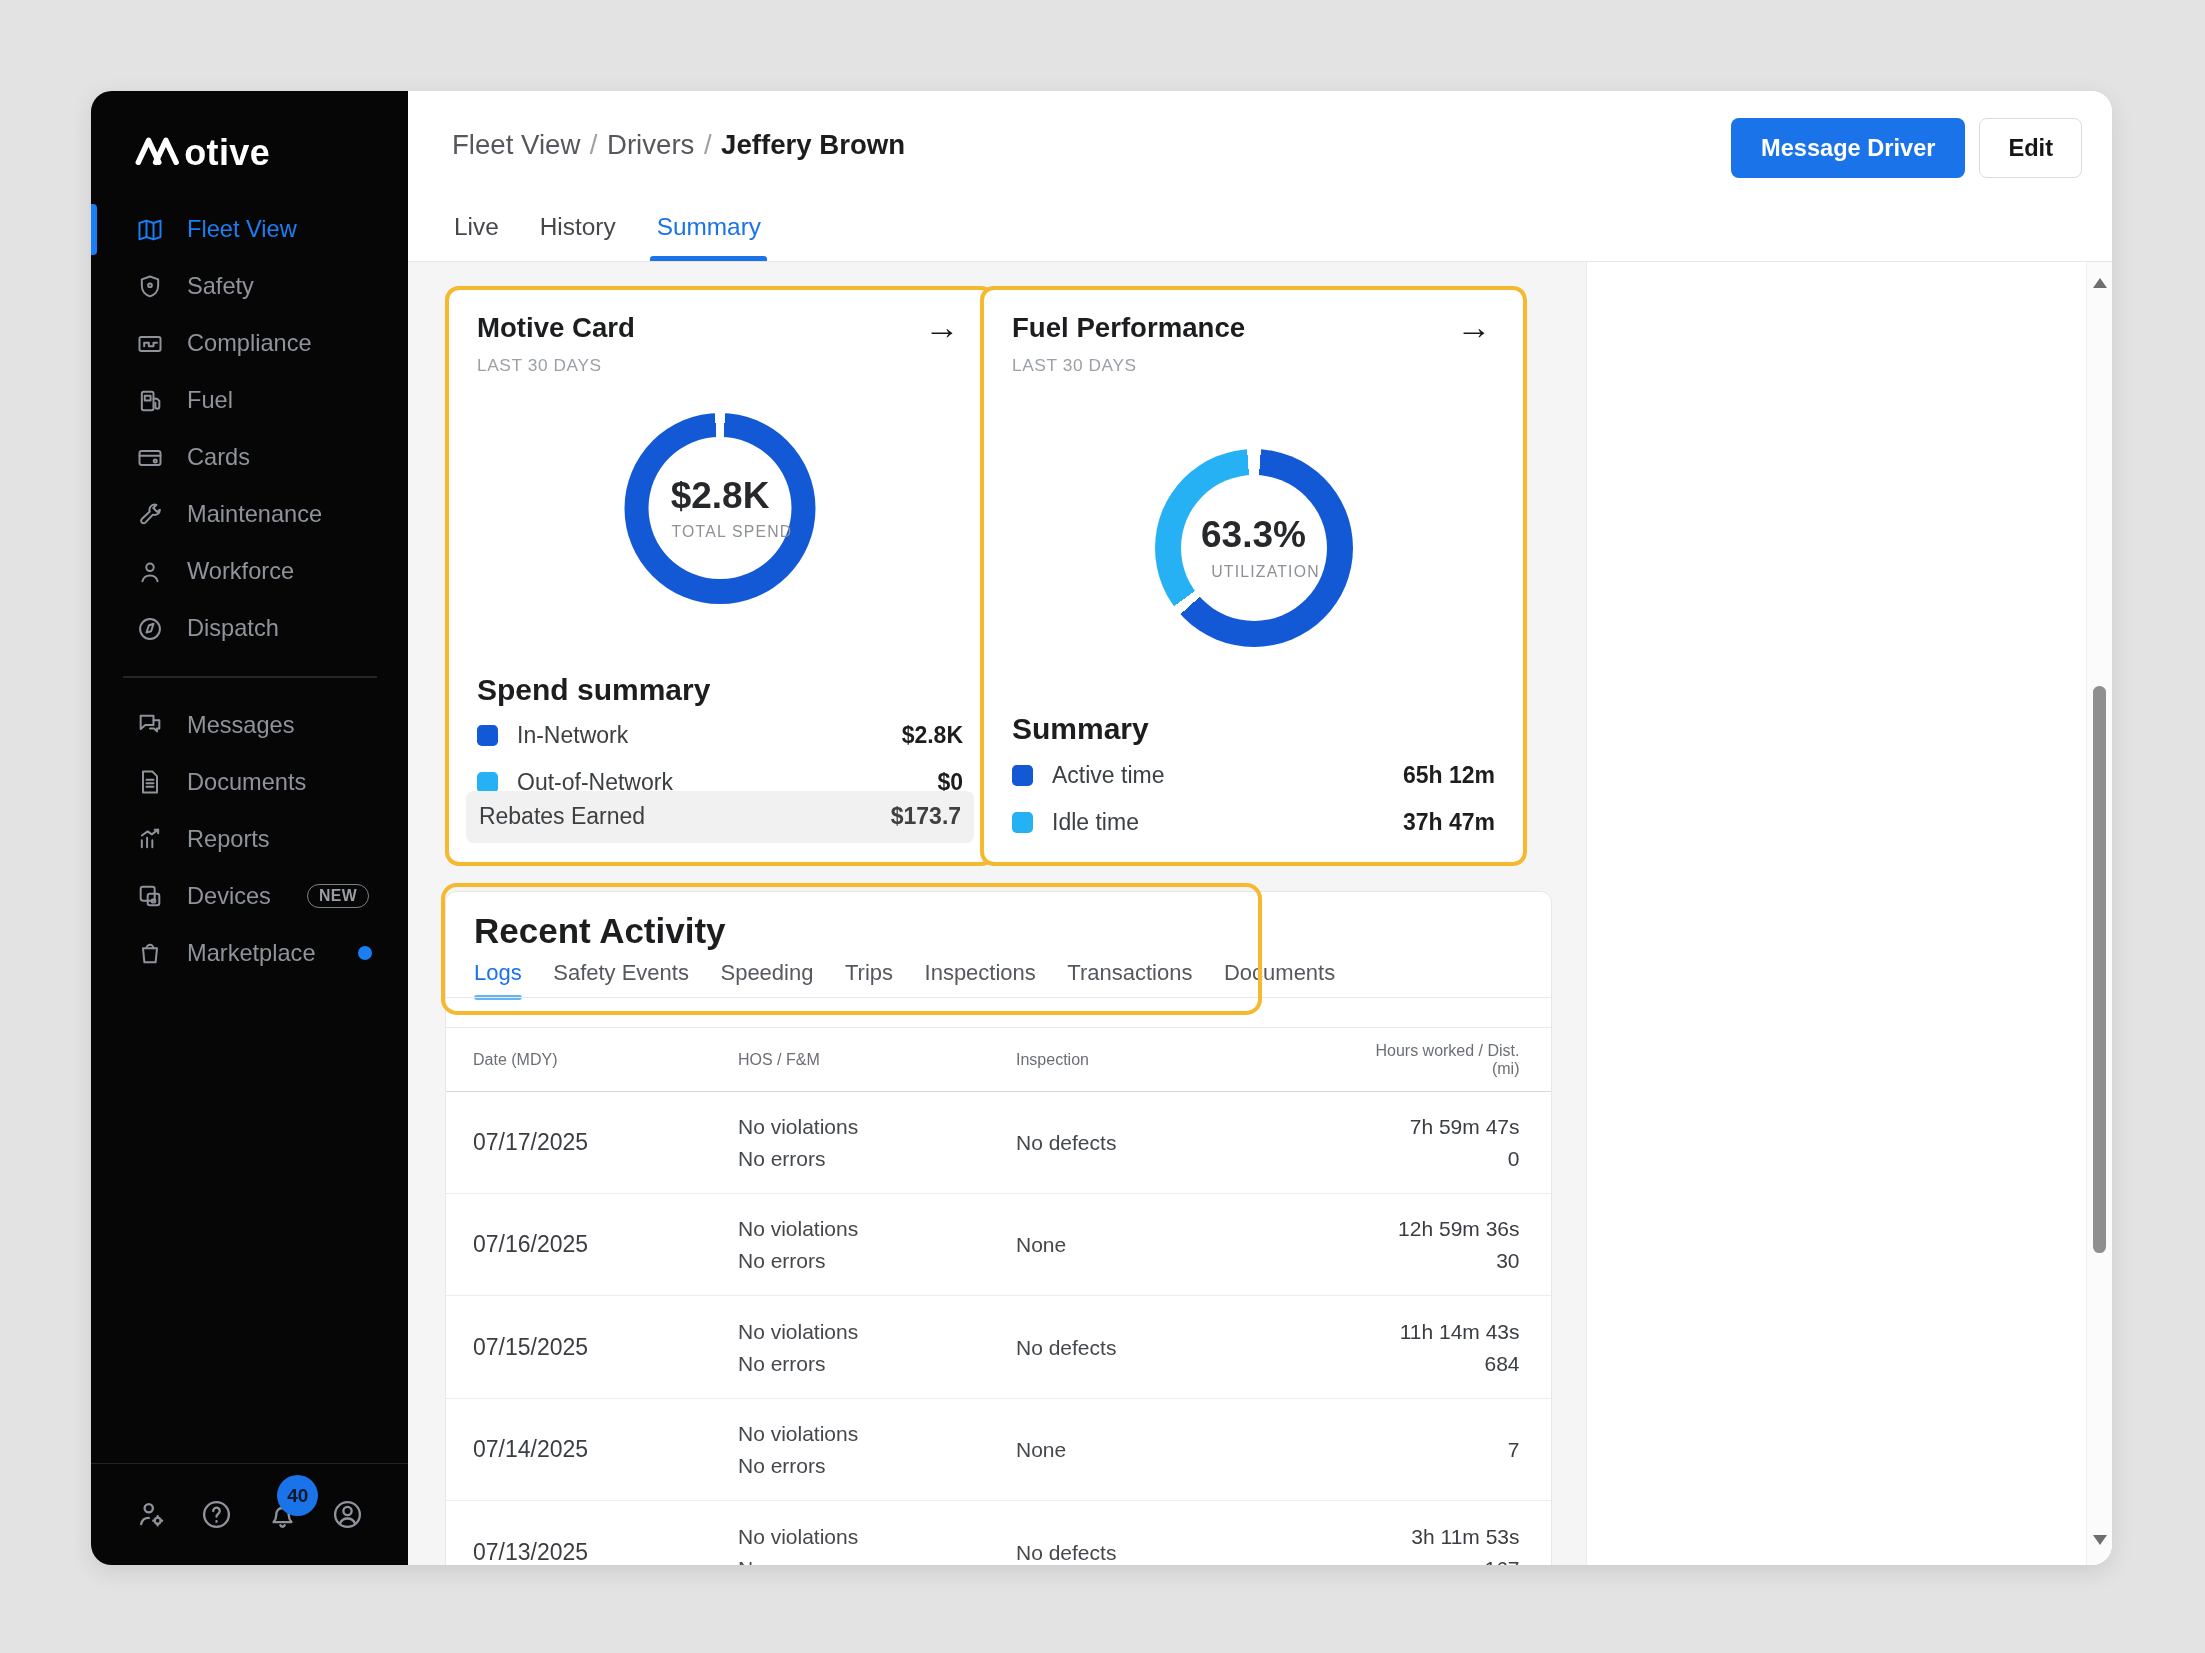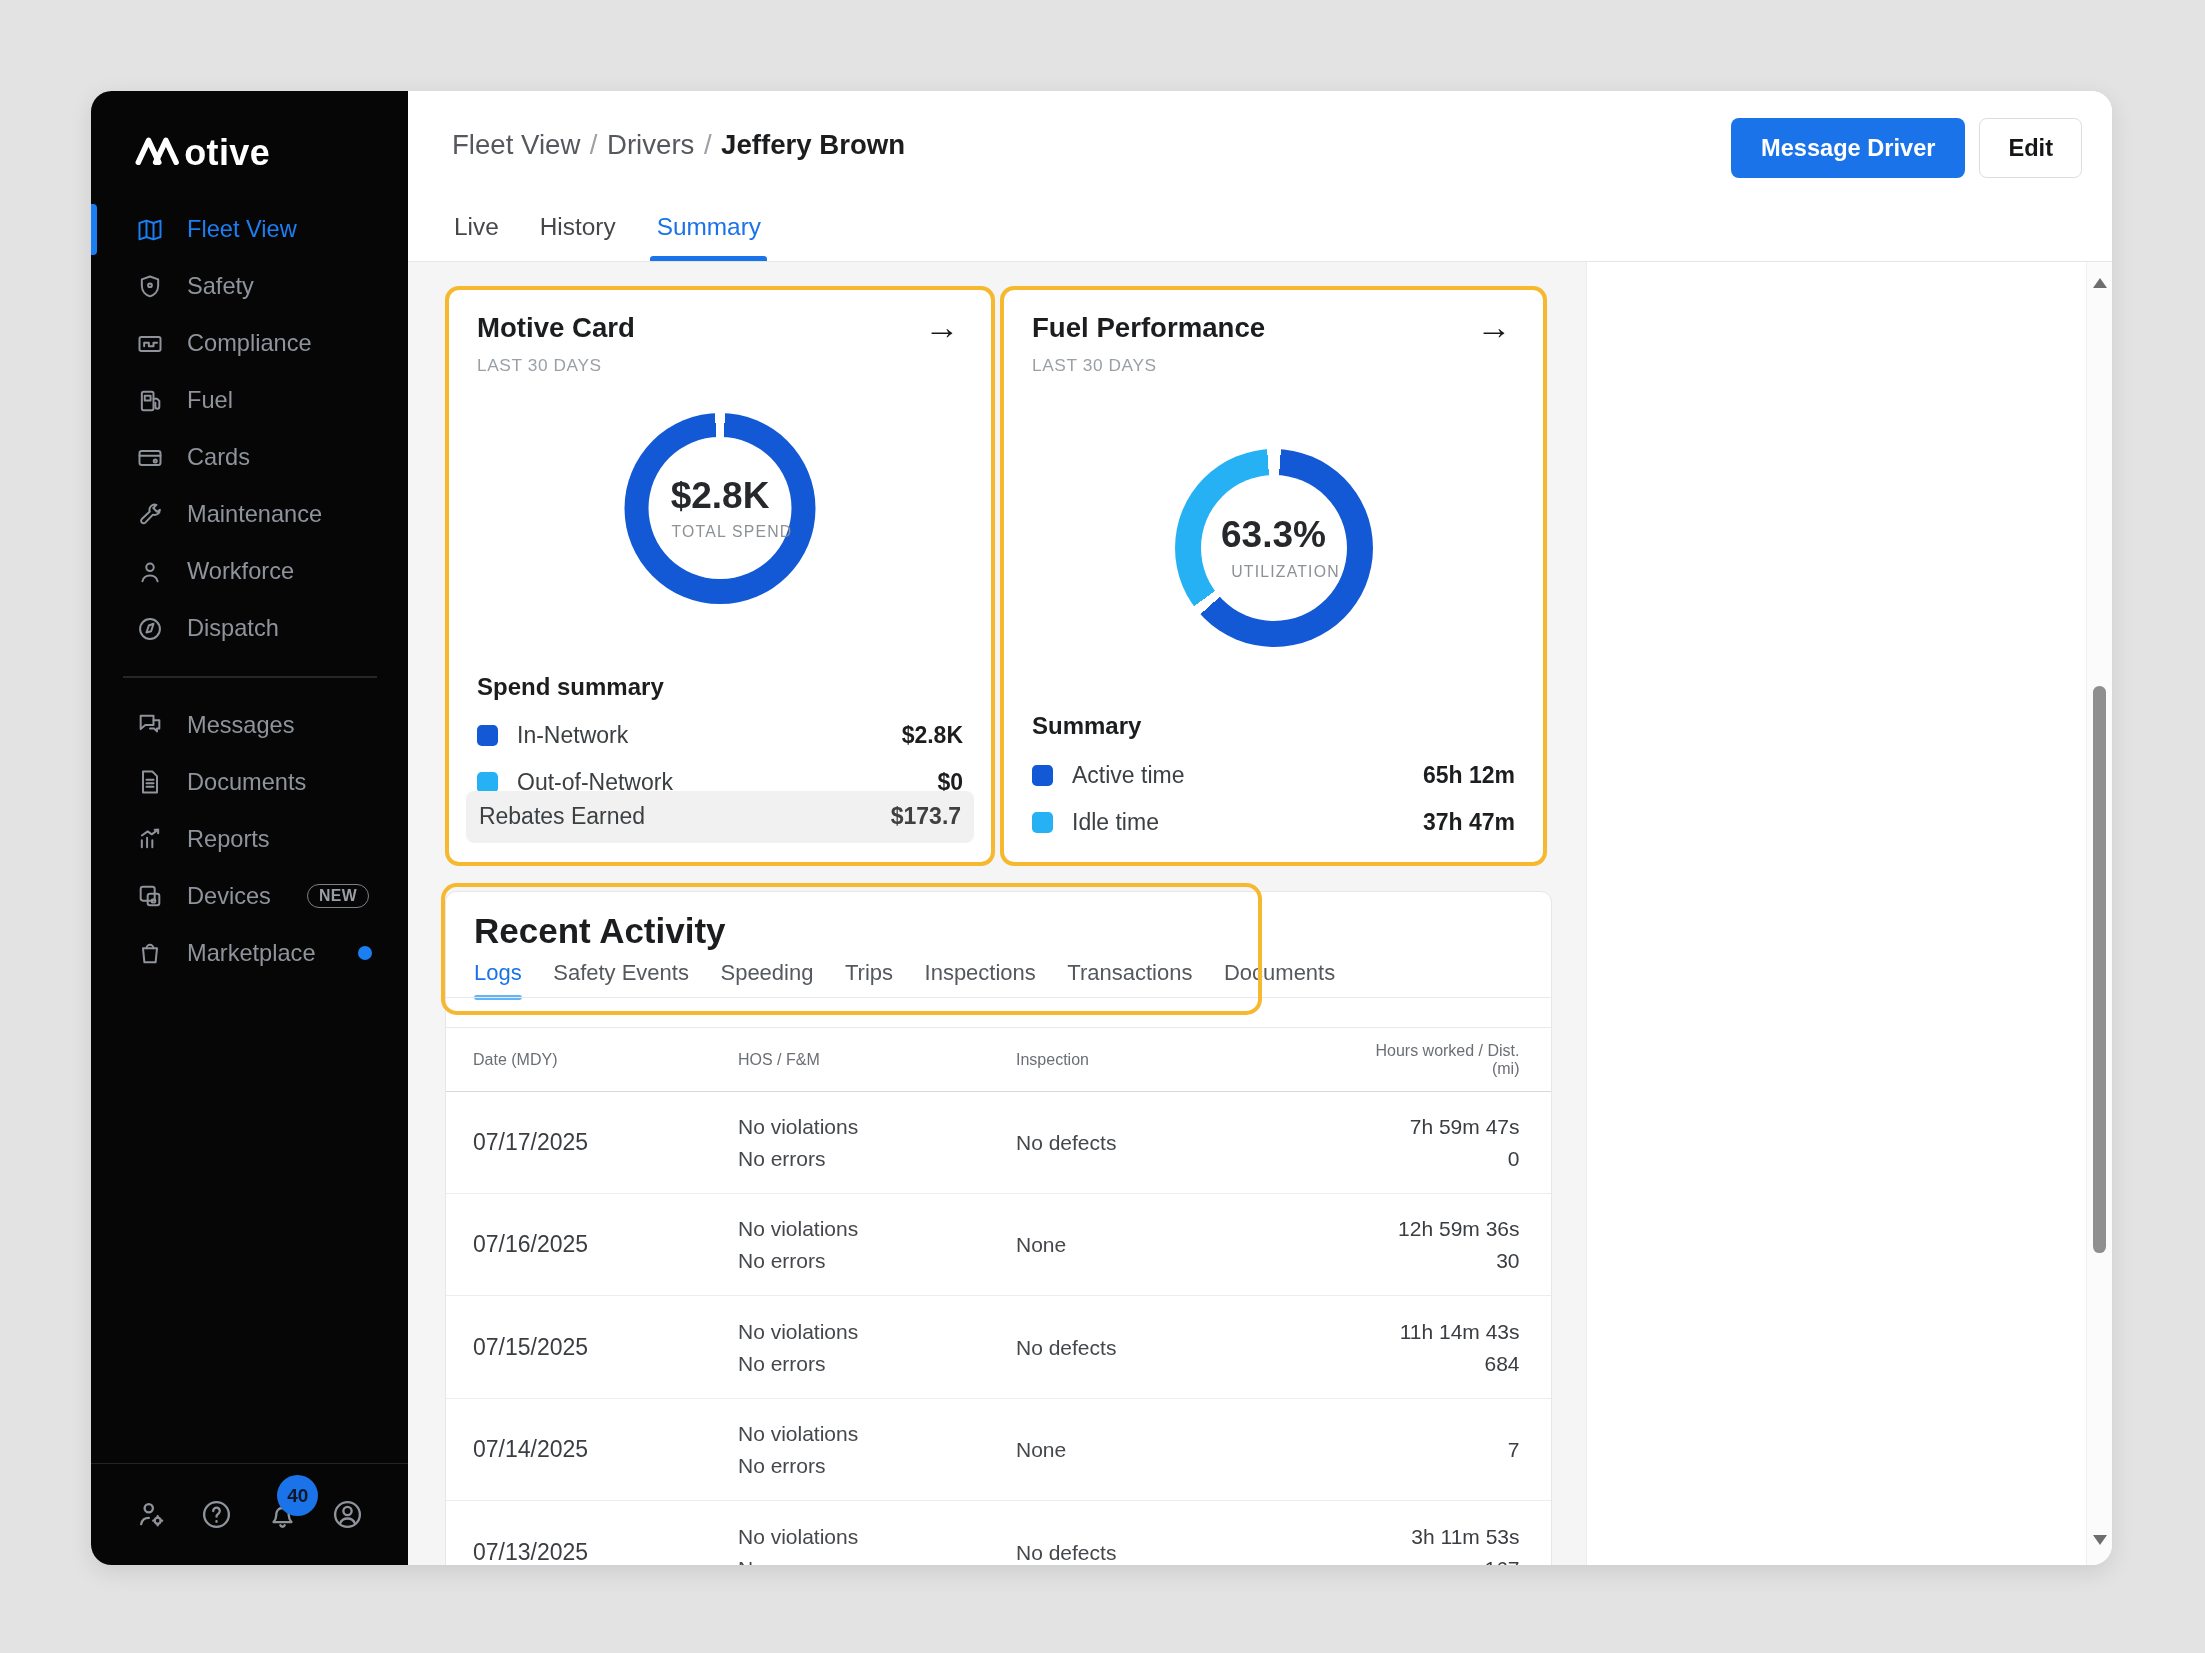--- a/index.html
+++ b/index.html
@@ -52,34 +52,34 @@
   .rightpane{position:absolute;top:0;bottom:0;left:1178px;right:0;background:#ffffff;border-left:0.8px solid #ececee;}
   
   .scrollbar{position:absolute;top:0;bottom:0;right:0;width:25px;background:#fbfbfc;border-left:0.8px solid #f0f0f1;}
   .sb-up{position:absolute;top:15.8px;left:5.5px;width:0;height:0;border-left:7px solid transparent;border-right:7px solid transparent;border-bottom:10.2px solid #6e6e6e;}
   .sb-down{position:absolute;bottom:20.5px;left:5.5px;width:0;height:0;border-left:7px solid transparent;border-right:7px solid transparent;border-top:10.2px solid #6e6e6e;}
   .sb-thumb{position:absolute;left:6.3px;width:12.6px;top:424px;height:567px;border-radius:6.3px;background:#8f8f8f;cursor:pointer;}
   
   .card{position:absolute;background:#fff;border-radius:14px;}
   .hl{border:4.7px solid #f5b82e;}
   #card-motive{left:37px;top:23.6px;width:542px;height:572px;}
-  #card-fuel{left:592px;top:23.6px;width:539px;height:572px;}
+  #card-fuel{left:572px;top:23.6px;width:539px;height:572px;}
   .card-title{position:absolute;left:28px;top:22px;font-size:27.6px;font-weight:700;color:#1c1d1f;}
   .card-period{position:absolute;left:28px;top:65px;font-size:17.3px;color:#9aa0a6;letter-spacing:0.6px;}
   .card-arrow{position:absolute;right:31.5px;top:19px;font-size:35px;color:#17181a;cursor:pointer;line-height:1;}
   .donut{position:absolute;left:50%;transform:translateX(-50%);border-radius:50%;}
   .donut::after{content:'';position:absolute;background:#fff;border-radius:50%;}
   #donut-motive{top:123px;width:191px;height:191px;}
   #donut-motive::after{inset:24.4px;}
   #donut-fuel{top:159px;width:198px;height:198px;}
   #donut-fuel::after{inset:26px;}
   .donut-center{position:absolute;left:0;right:0;top:0;bottom:0;display:flex;flex-direction:column;align-items:center;justify-content:center;z-index:2;}
   .donut-val{font-size:37px;font-weight:700;color:#26282b;}
   .donut-sub{font-size:15.8px;color:#8c9196;letter-spacing:1.2px;margin-top:6.3px;margin-left:24px;}
-  .sec-title{position:absolute;left:28px;font-size:24px;font-weight:700;color:#1c1d1f;}
+  .sec-title{position:absolute;left:28px;font-size:30px;font-weight:700;color:#1c1d1f;}
   #motive-sec{top:383px;}
   #fuel-sec{top:422px;}
   .legend{position:absolute;left:28px;right:28px;}
   #motive-legend{top:422px;}
   #fuel-legend{top:462px;}
   .lrow{display:flex;align-items:center;height:47px;font-size:23px;color:#3c4043;}
   .sq{width:21px;height:21px;border-radius:4.7px;margin-right:19px;flex:none;}
   .sq-dark{background:#1358d4;}
   .sq-light{background:#27b1f5;}
   .lval{margin-left:auto;font-weight:700;color:#1c1d1f;}

